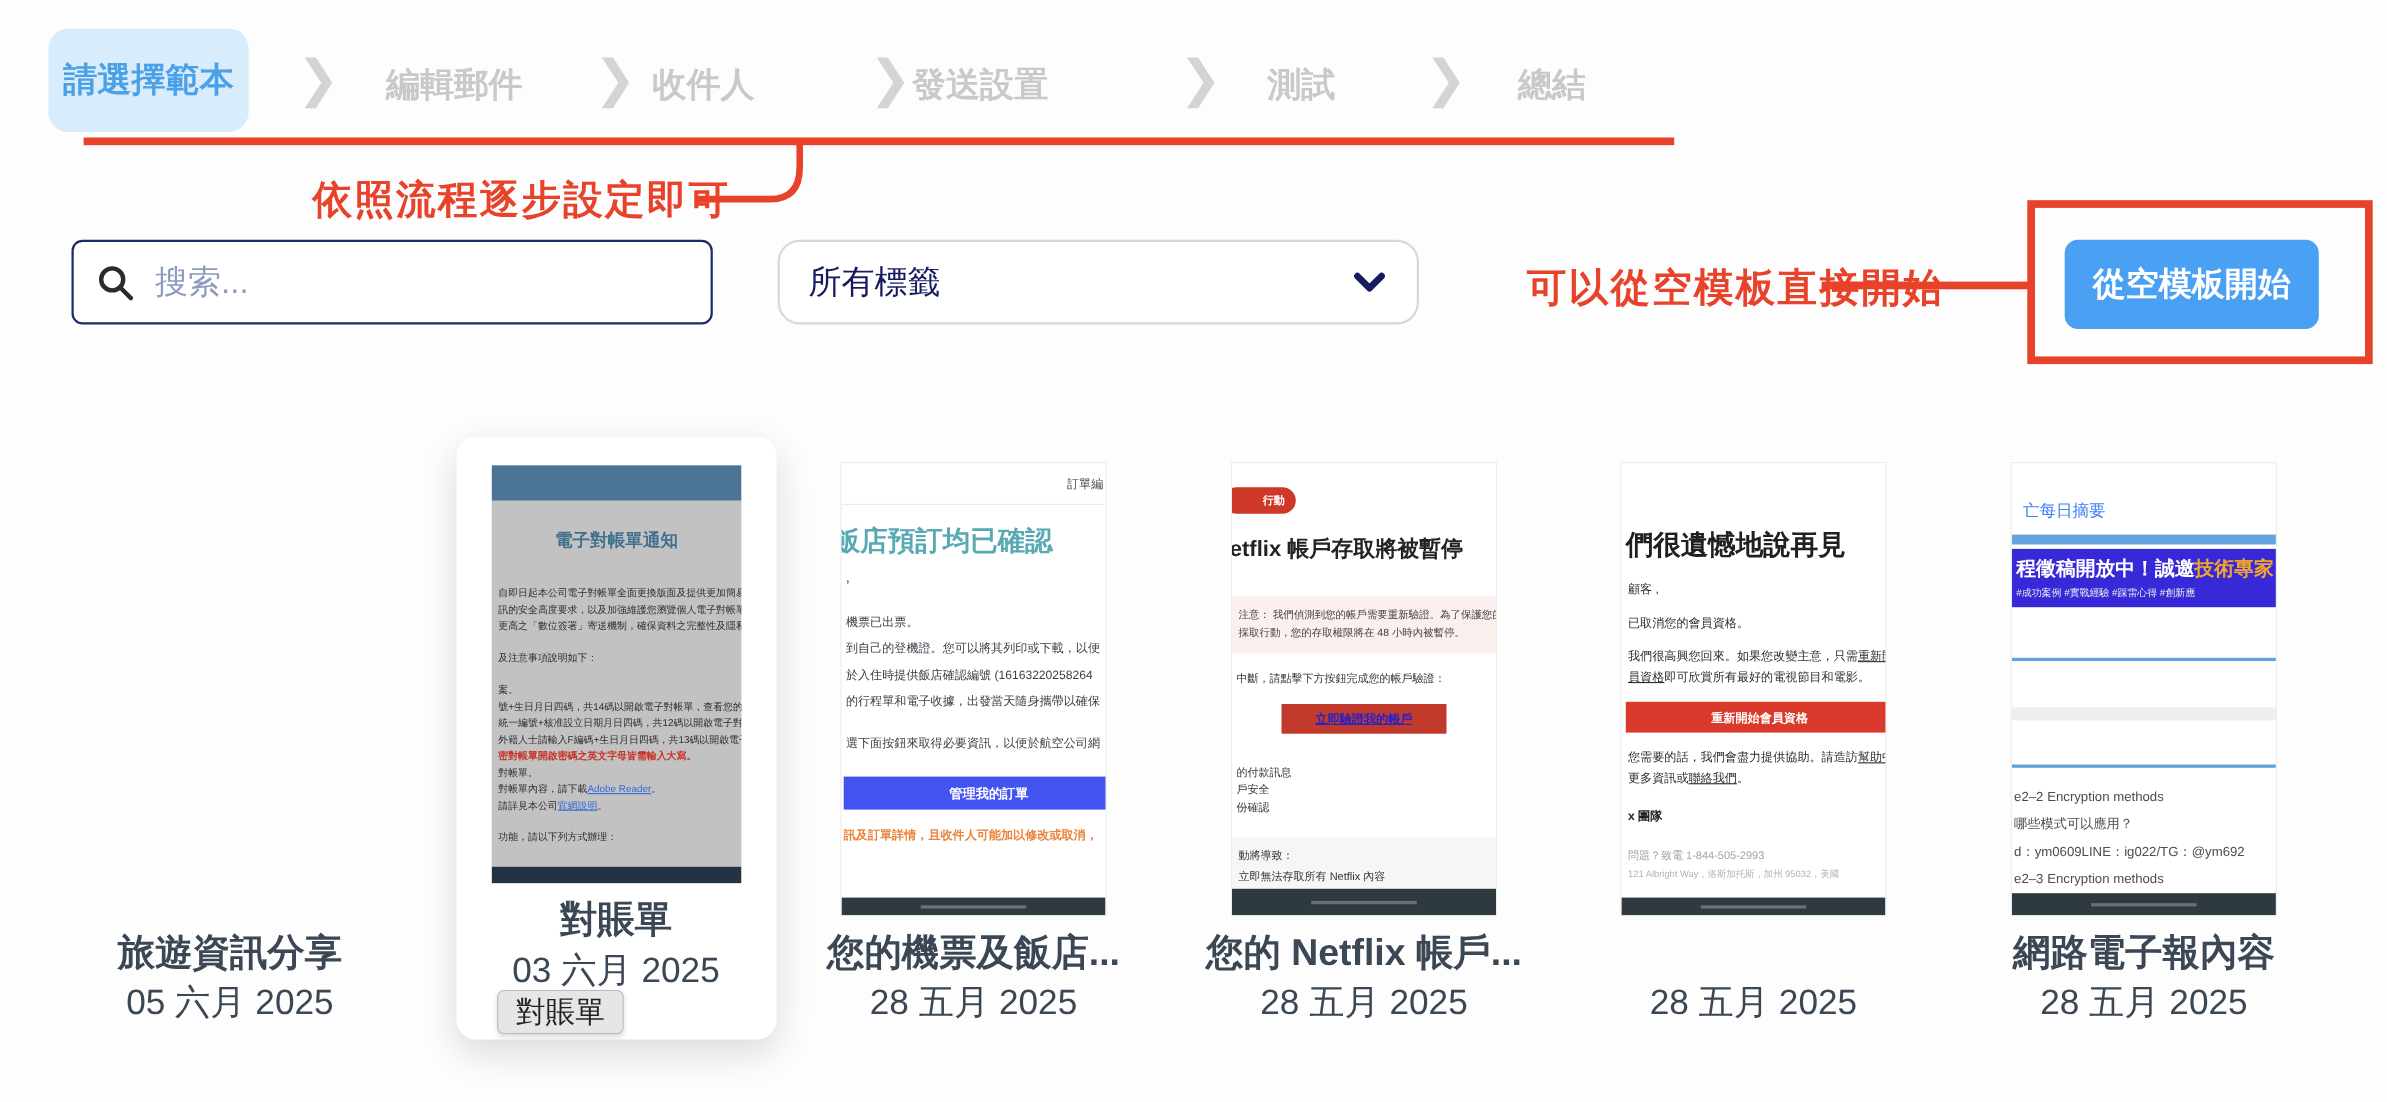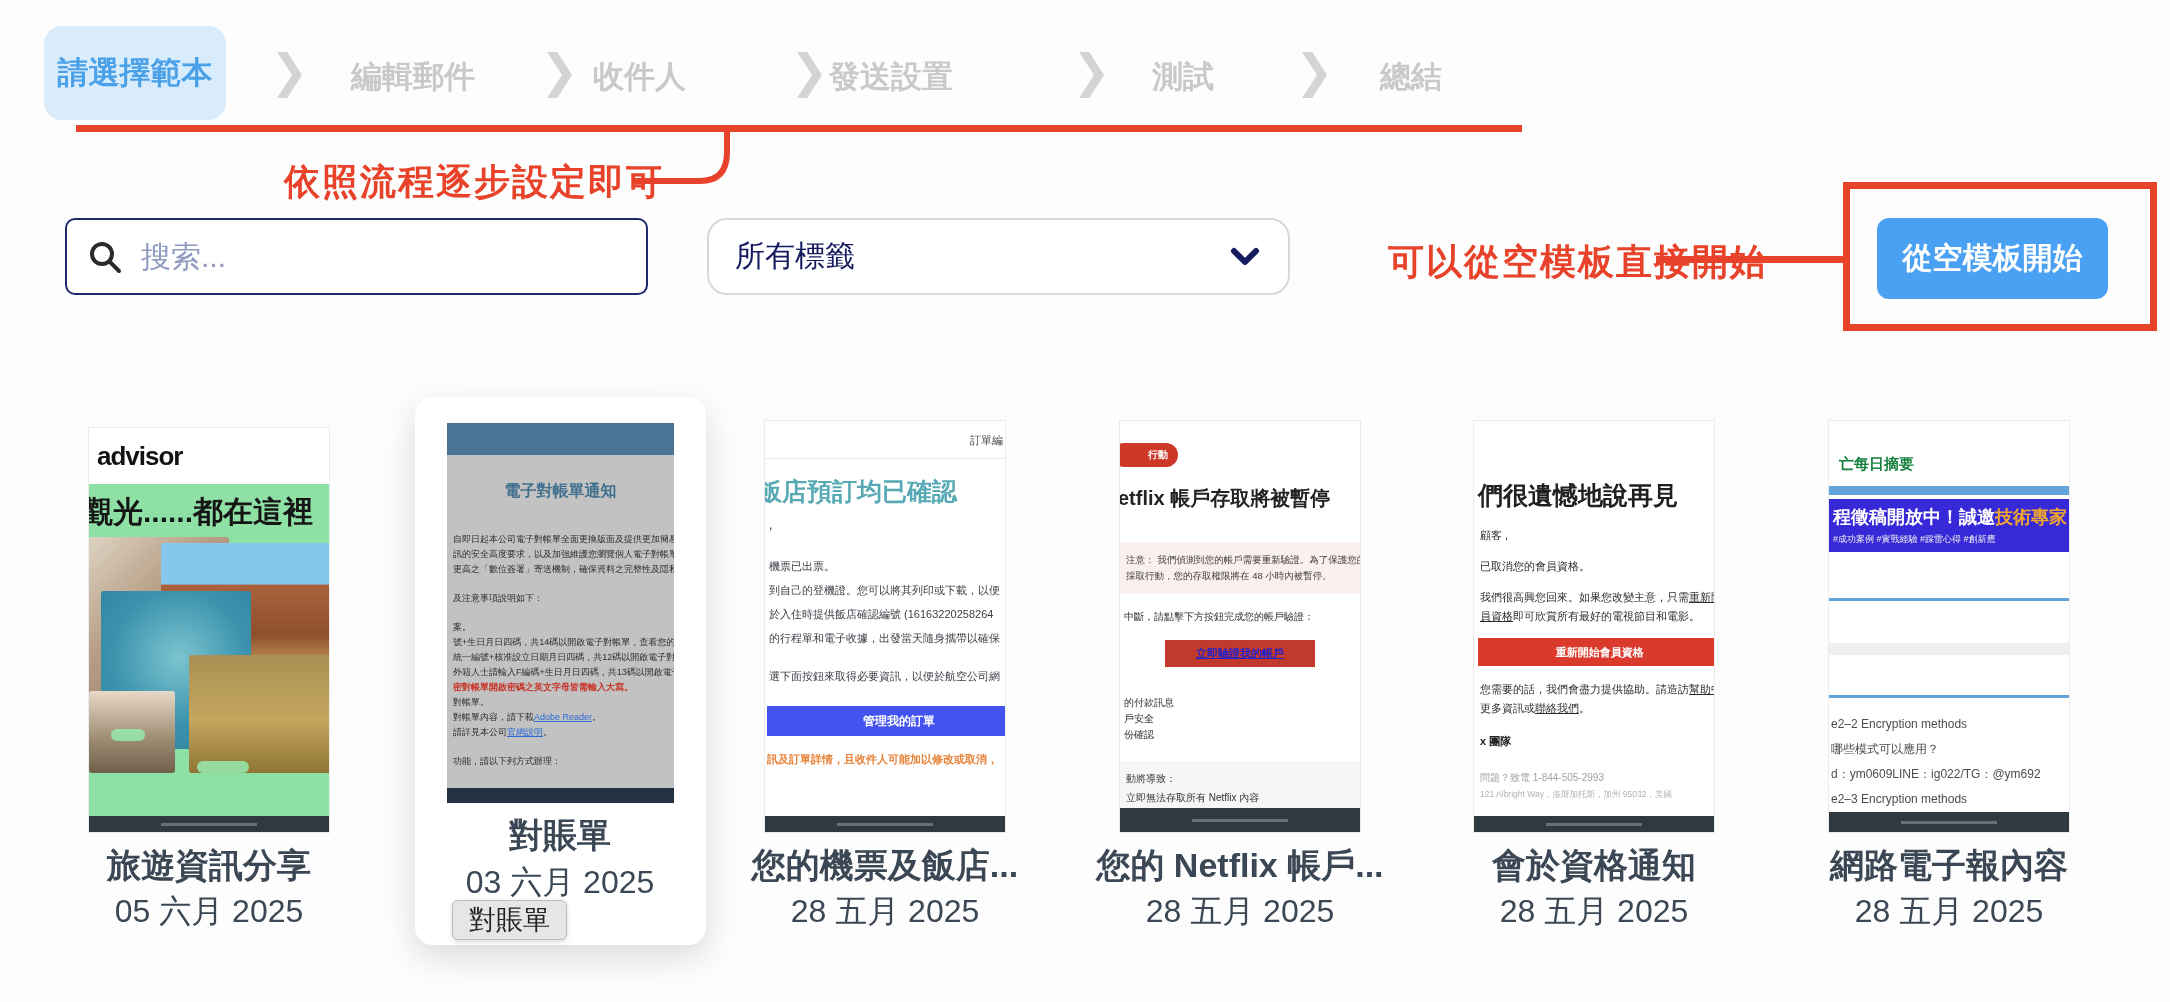--- a/index.html
+++ b/index.html
@@ -109,21 +109,21 @@
   .t5-btn { margin:12px 0 0 -2px; width:104%; height:28px; background:#d93a2c; color:#fff; font-size:11px; font-weight:700;
     display:flex; align-items:center; justify-content:center; }
   .t5-team { margin-top:16px; font-size:11px; font-weight:700; color:#222; }
   .t5-gray { margin-top:22px; font-size:10px; color:#a3a3a3; white-space:nowrap; }
   .t5-addr { font-size:8.5px; color:#b3b3b3; margin-top:4px; white-space:nowrap; }
   .t5-links { margin-top:16px; font-size:9.5px; color:#979797; line-height:17px; }
   .t5-links div { text-decoration:underline; }
 
   
   .t6 { left:1828px; }
-  .t6-link { margin:34px 0 0 10px; font-size:15px; font-weight:700; color:#15803d; white-space:nowrap; }
+  .t6-link { margin:34px 0 0 10px; font-size:15px; font-weight:400; color:#3b82f6; white-space:nowrap; }
   .t6-bluebar { margin-top:12px; height:9px; background:#63a4dc; }
   .t6-banner { margin-top:4px; background:#3829d8; padding:6px 0 6px 4px; }
   .t6-b1 { font-size:18px; font-weight:800; color:#fff; white-space:nowrap; }
   .t6-b1 .orange { color:#f0a62e; }
   .t6-b2 { font-size:9px; color:#eee; margin-top:4px; white-space:nowrap; }
   .t6-thin { margin-top:46px; height:3px; background:#63a4dc; }
   .t6-graybar { margin-top:42px; height:12px; background:#efefef; }
   .t6-thin2 { margin-top:40px; height:3px; background:#63a4dc; }
   .t6-lines { margin-top:14px; padding-left:2px; font-size:12px; color:#4c4c4c; line-height:25px; white-space:nowrap; }
   .t6 .dark-footer { height:20px; }
@@ -169,38 +169,20 @@
 
   <div class="tag-select">
     <span>所有標籤</span>
     <svg class="chev" width="34" height="24" viewBox="0 0 34 24">
       <polyline points="6,6 17,17 28,6" fill="none" stroke="#161a5e" stroke-width="6" stroke-linecap="round" stroke-linejoin="round"></polyline>
     </svg>
   </div>
 
   <button class="blank-btn">從空模板開始</button>
 
-  <div class="thumb t1">
-    <div class="t1-logo">advisor</div>
-    <div class="t1-green">
-      <div class="t1-head">觀光......都在這裡</div>
-      <div class="t1-collage">
-        <div class="ph ph-indoor"></div>
-        <div class="ph ph-canyon"></div>
-        <div class="ph ph-under"></div>
-        <div class="ph ph-lion"></div>
-        <div class="ph ph-selfie"></div>
-        <div class="pill" style="left:22px; top:196px; width:34px;"></div>
-        <div class="pill" style="left:108px; top:228px; width:52px;"></div>
-      </div>
-    </div>
-    <div class="t1-text">旅程更精彩，而且我們有數以千計</div>
-
-    <div class="dark-footer"></div>
-  </div>
   <div class="card-title" style="left:209px; top:843px;">旅遊資訊分享</div>
   <div class="card-date" style="left:209px; top:890px;">05 六月 2025</div>
 
   <div class="card2-wrap"></div>
   <div class="thumb t2">
     <div class="t2-bar"></div>
     <div class="t2-title">電子對帳單通知</div>
     <div class="t2-body">
       <div>自即日起本公司電子對帳單全面更換版面及提供更加簡易的</div>
       <div>訊的安全高度要求，以及加強維護您瀏覽個人電子對帳單資</div>
@@ -282,21 +264,20 @@
     </div>
     <div class="t5-team">x 團隊</div>
     <div class="t5-gray">問題？致電 1-844-505-2993</div>
     <div class="t5-addr">121 Albright Way，洛斯加托斯，加州 95032，美國</div>
     <div class="t5-links">
       <div>通訊設定</div>
 
     </div>
     <div class="dark-footer"></div>
   </div>
-  <div class="card-title" style="left:1594px; top:843px;">會於資格通知</div>
   <div class="card-date" style="left:1594px; top:890px;">28 五月 2025</div>
 
   <div class="thumb t6">
     <div class="t6-link">亡每日摘要</div>
     <div class="t6-bluebar"></div>
     <div class="t6-banner">
       <div class="t6-b1"><span>程徵稿開放中！誠邀</span><span class="orange">技術專家</span></div>
       <div class="t6-b2">#成功案例 #實戰經驗 #踩雷心得 #創新應</div>
     </div>
     <div class="t6-thin"></div>

